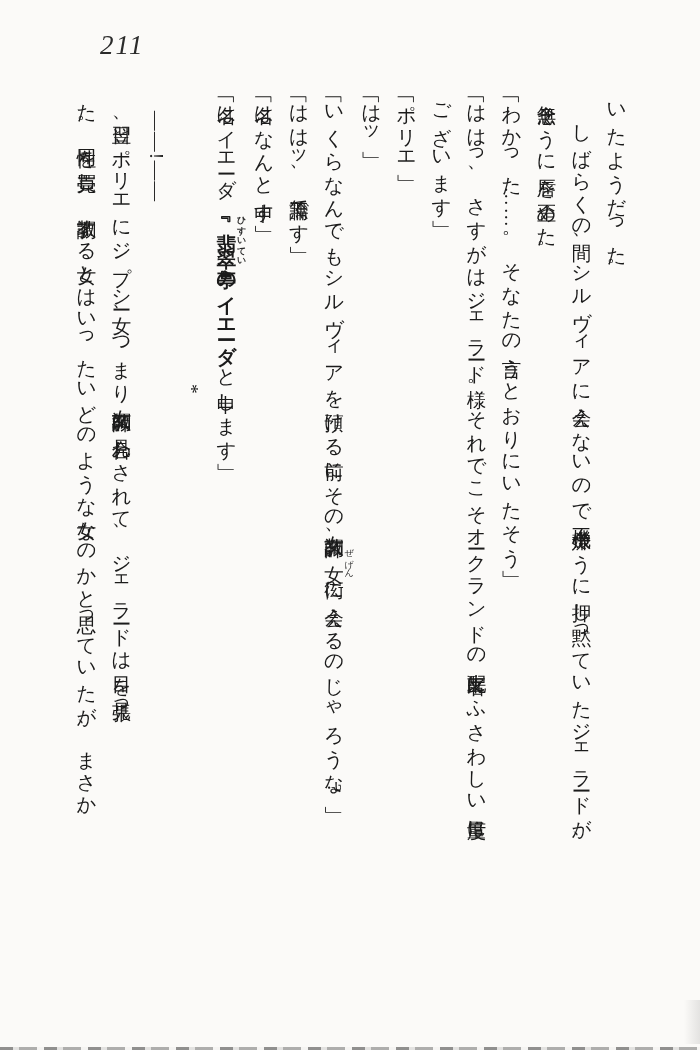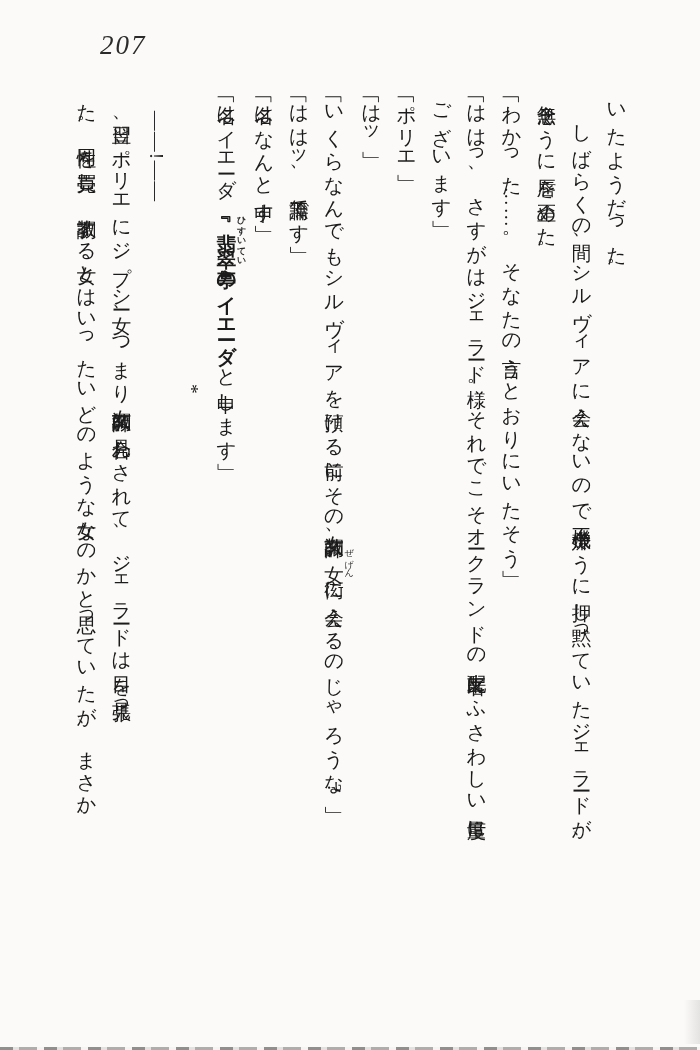--- a/index.html
+++ b/index.html
@@ -43,21 +43,21 @@
   }
   .scan-corner-smudge{
     position:absolute;right:0;bottom:6px;width:16px;height:44px;
     background:linear-gradient(to left, rgba(120,120,120,.18), rgba(120,120,120,0));
   }
 </style>
 </head>
 <body>
 
 <div class="book-page" style="background: rgb(251, 250, 248);">
-  <div class="page-number">207</div>
+  <div class="page-number">211</div>
   <div class="text-block" style="color: rgb(27, 27, 27);">
       <p><span>いたようだった。</span></p>
       <p class="indent"><span>しばらくの間、シルヴィアに会えないので不機嫌そうに押し黙っていたジェラードが、</span></p>
       <p><span>無念そうに唇を歪めた。</span></p>
       <p><span>「わかった……。そなたの言うとおりにいたそう」</span></p>
       <p><span>「ははっ、さすがはジェラード様。それでこそオークランドの支配者にふさわしい度量に</span></p>
       <p><span>ございます」</span></p>
       <p><span>「ポリエ」</span></p>
       <p><span>「はッ」</span></p>
       <p><span>「いくらなんでもシルヴィアを預ける前にその女調教師、</span><ruby>女衒<rt>ぜげん</rt></ruby><span>に会えるのじゃろうな?」</span></p>

